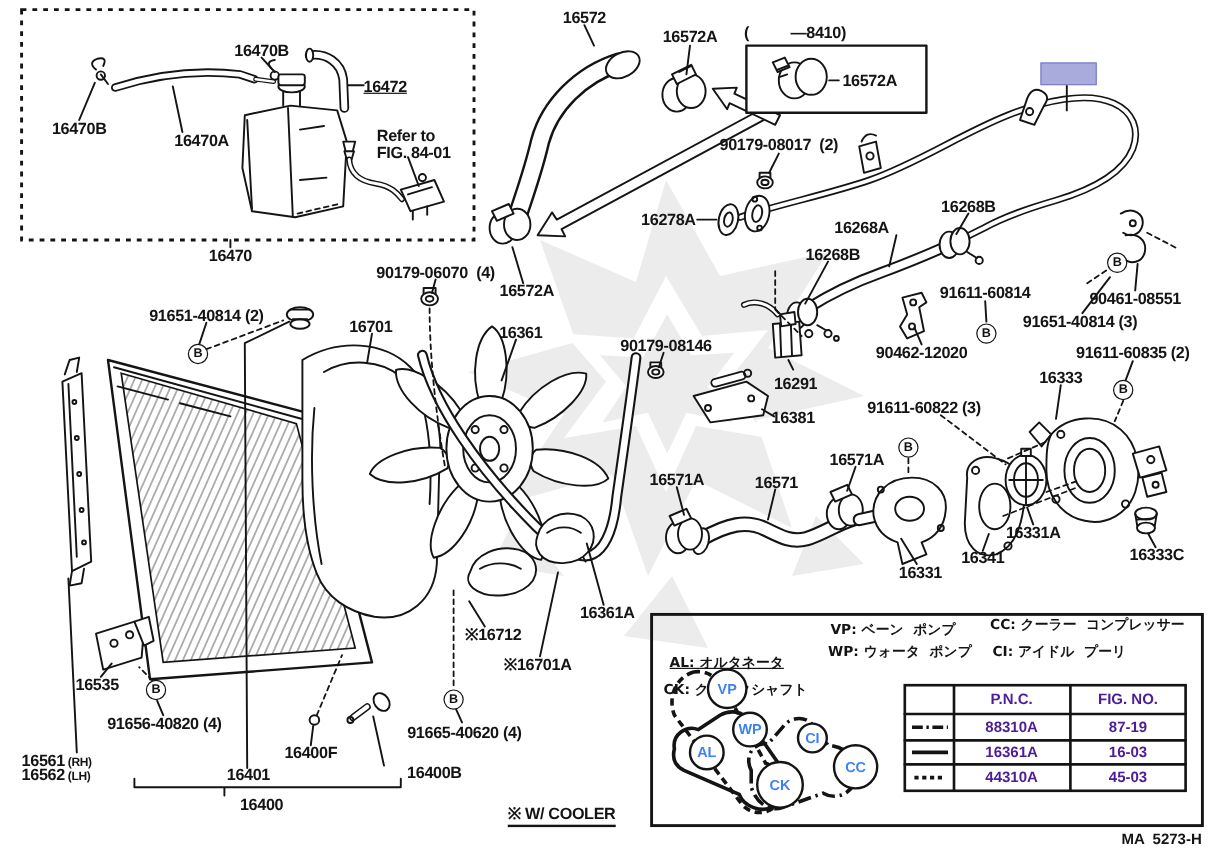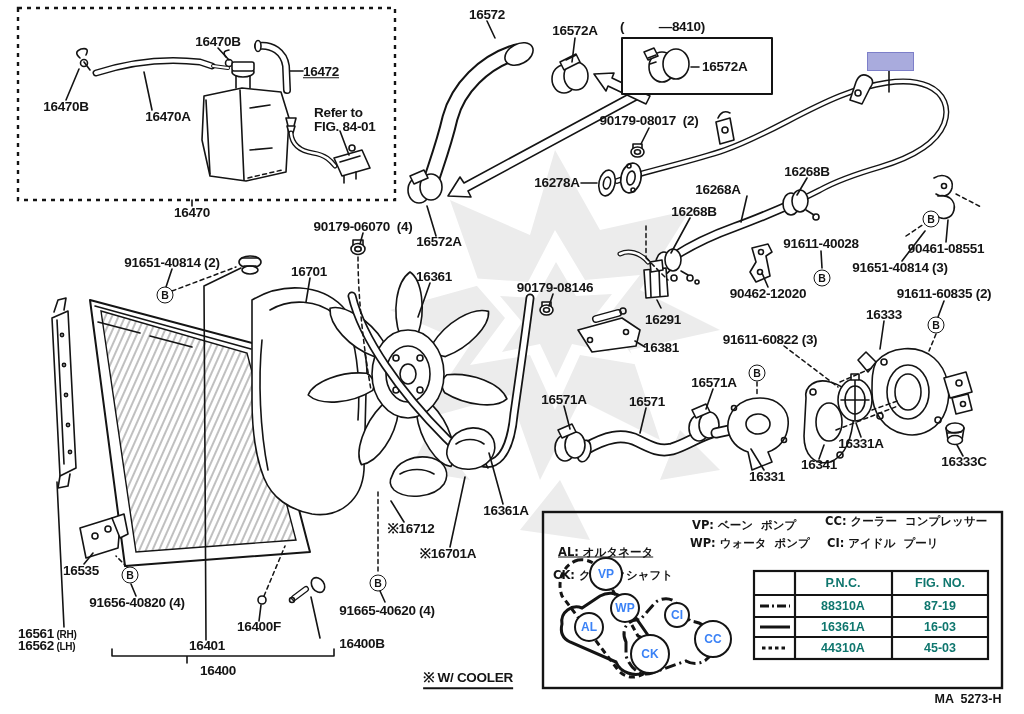--- a/index.html
+++ b/index.html
@@ -19,21 +19,21 @@
   .plabel .sfx{font-size:10px;}
   .plabel.u{border-bottom:2.5px solid #141414;padding-bottom:2px;}
   .bmark{position:absolute;width:15px;height:15px;border:1.7px solid #141414;border-radius:50%;
          transform:translate(-50%,-50%);font-weight:bold;font-size:10.5px;color:#141414;
          display:flex;align-items:center;justify-content:center;background:#fff;line-height:1;}
   .pulley{position:absolute;border:2.4px solid #141414;border-radius:50%;background:#fff;
           transform:translate(-50%,-50%);display:flex;align-items:center;justify-content:center;
           font-weight:bold;font-size:12px;color:#3b82f6;margin-left:12px;}
   .legend-item{position:absolute;font-weight:bold;font-size:11.5px;color:#141414;
                font-family:"DejaVu Sans","Liberation Sans",sans-serif;transform:translate(0,-50%);white-space:pre;}
-  .tcell{position:absolute;font-weight:bold;font-size:12.5px;color:#0f766e;
+  .tcell{position:absolute;font-weight:bold;font-size:12.5px;color:#4c1d95;
          transform:translate(-50%,-50%);white-space:nowrap;}
   .hl{position:absolute;left:867px;top:52px;width:45px;height:17px;background:#a9abdd;
       border:1px solid #7d7fc9;}
   .ma{position:absolute;font-weight:bold;font-size:12.5px;color:#141414;transform:translate(-50%,-50%);white-space:pre;}
 </style>
 </head>
 <body>
 
 <div id="canvas">
 
@@ -332,21 +332,21 @@
       <div class="plabel" style="left: 192px; top: 213px;">16470</div>
       <div class="plabel" style="left: 487px; top: 15px;">16572</div>
       <div class="plabel" style="left: 575px; top: 31px;">16572A</div>
       <div class="plabel al" style="left: 620px; top: 27px;">(          —8410)</div>
       <div class="plabel al" style="left: 702px; top: 67px;">16572A</div>
       <div class="plabel" style="left: 649px; top: 121px;">90179-08017  (2)</div>
       <div class="plabel" style="left: 557px; top: 183px; text-align: right;">16278A</div>
       <div class="plabel" style="left: 718px; top: 190px;">16268A</div>
       <div class="plabel" style="left: 807px; top: 172px;">16268B</div>
       <div class="plabel" style="left: 694px; top: 212px;">16268B</div>
-      <div class="plabel" style="left: 821px; top: 244px;">91611-40028</div>
+      <div class="plabel" style="left: 821px; top: 244px;">91611-60814</div>
       <div class="plabel" style="left: 768px; top: 294px;">90462-12020</div>
       <div class="plabel" style="left: 946px; top: 249px;">90461-08551</div>
       <div class="plabel" style="left: 900px; top: 268px;">91651-40814 (3)</div>
       <div class="plabel" style="left: 944px; top: 294px;">91611-60835 (2)</div>
       <div class="plabel" style="left: 884px; top: 315px;">16333</div>
       <div class="plabel" style="left: 770px; top: 340px;">91611-60822 (3)</div>
       <div class="plabel" style="left: 861px; top: 444px;">16331A</div>
       <div class="plabel" style="left: 819px; top: 465px;">16341</div>
       <div class="plabel" style="left: 964px; top: 462px;">16333C</div>
       <div class="plabel" style="left: 767px; top: 477px;">16331</div>

